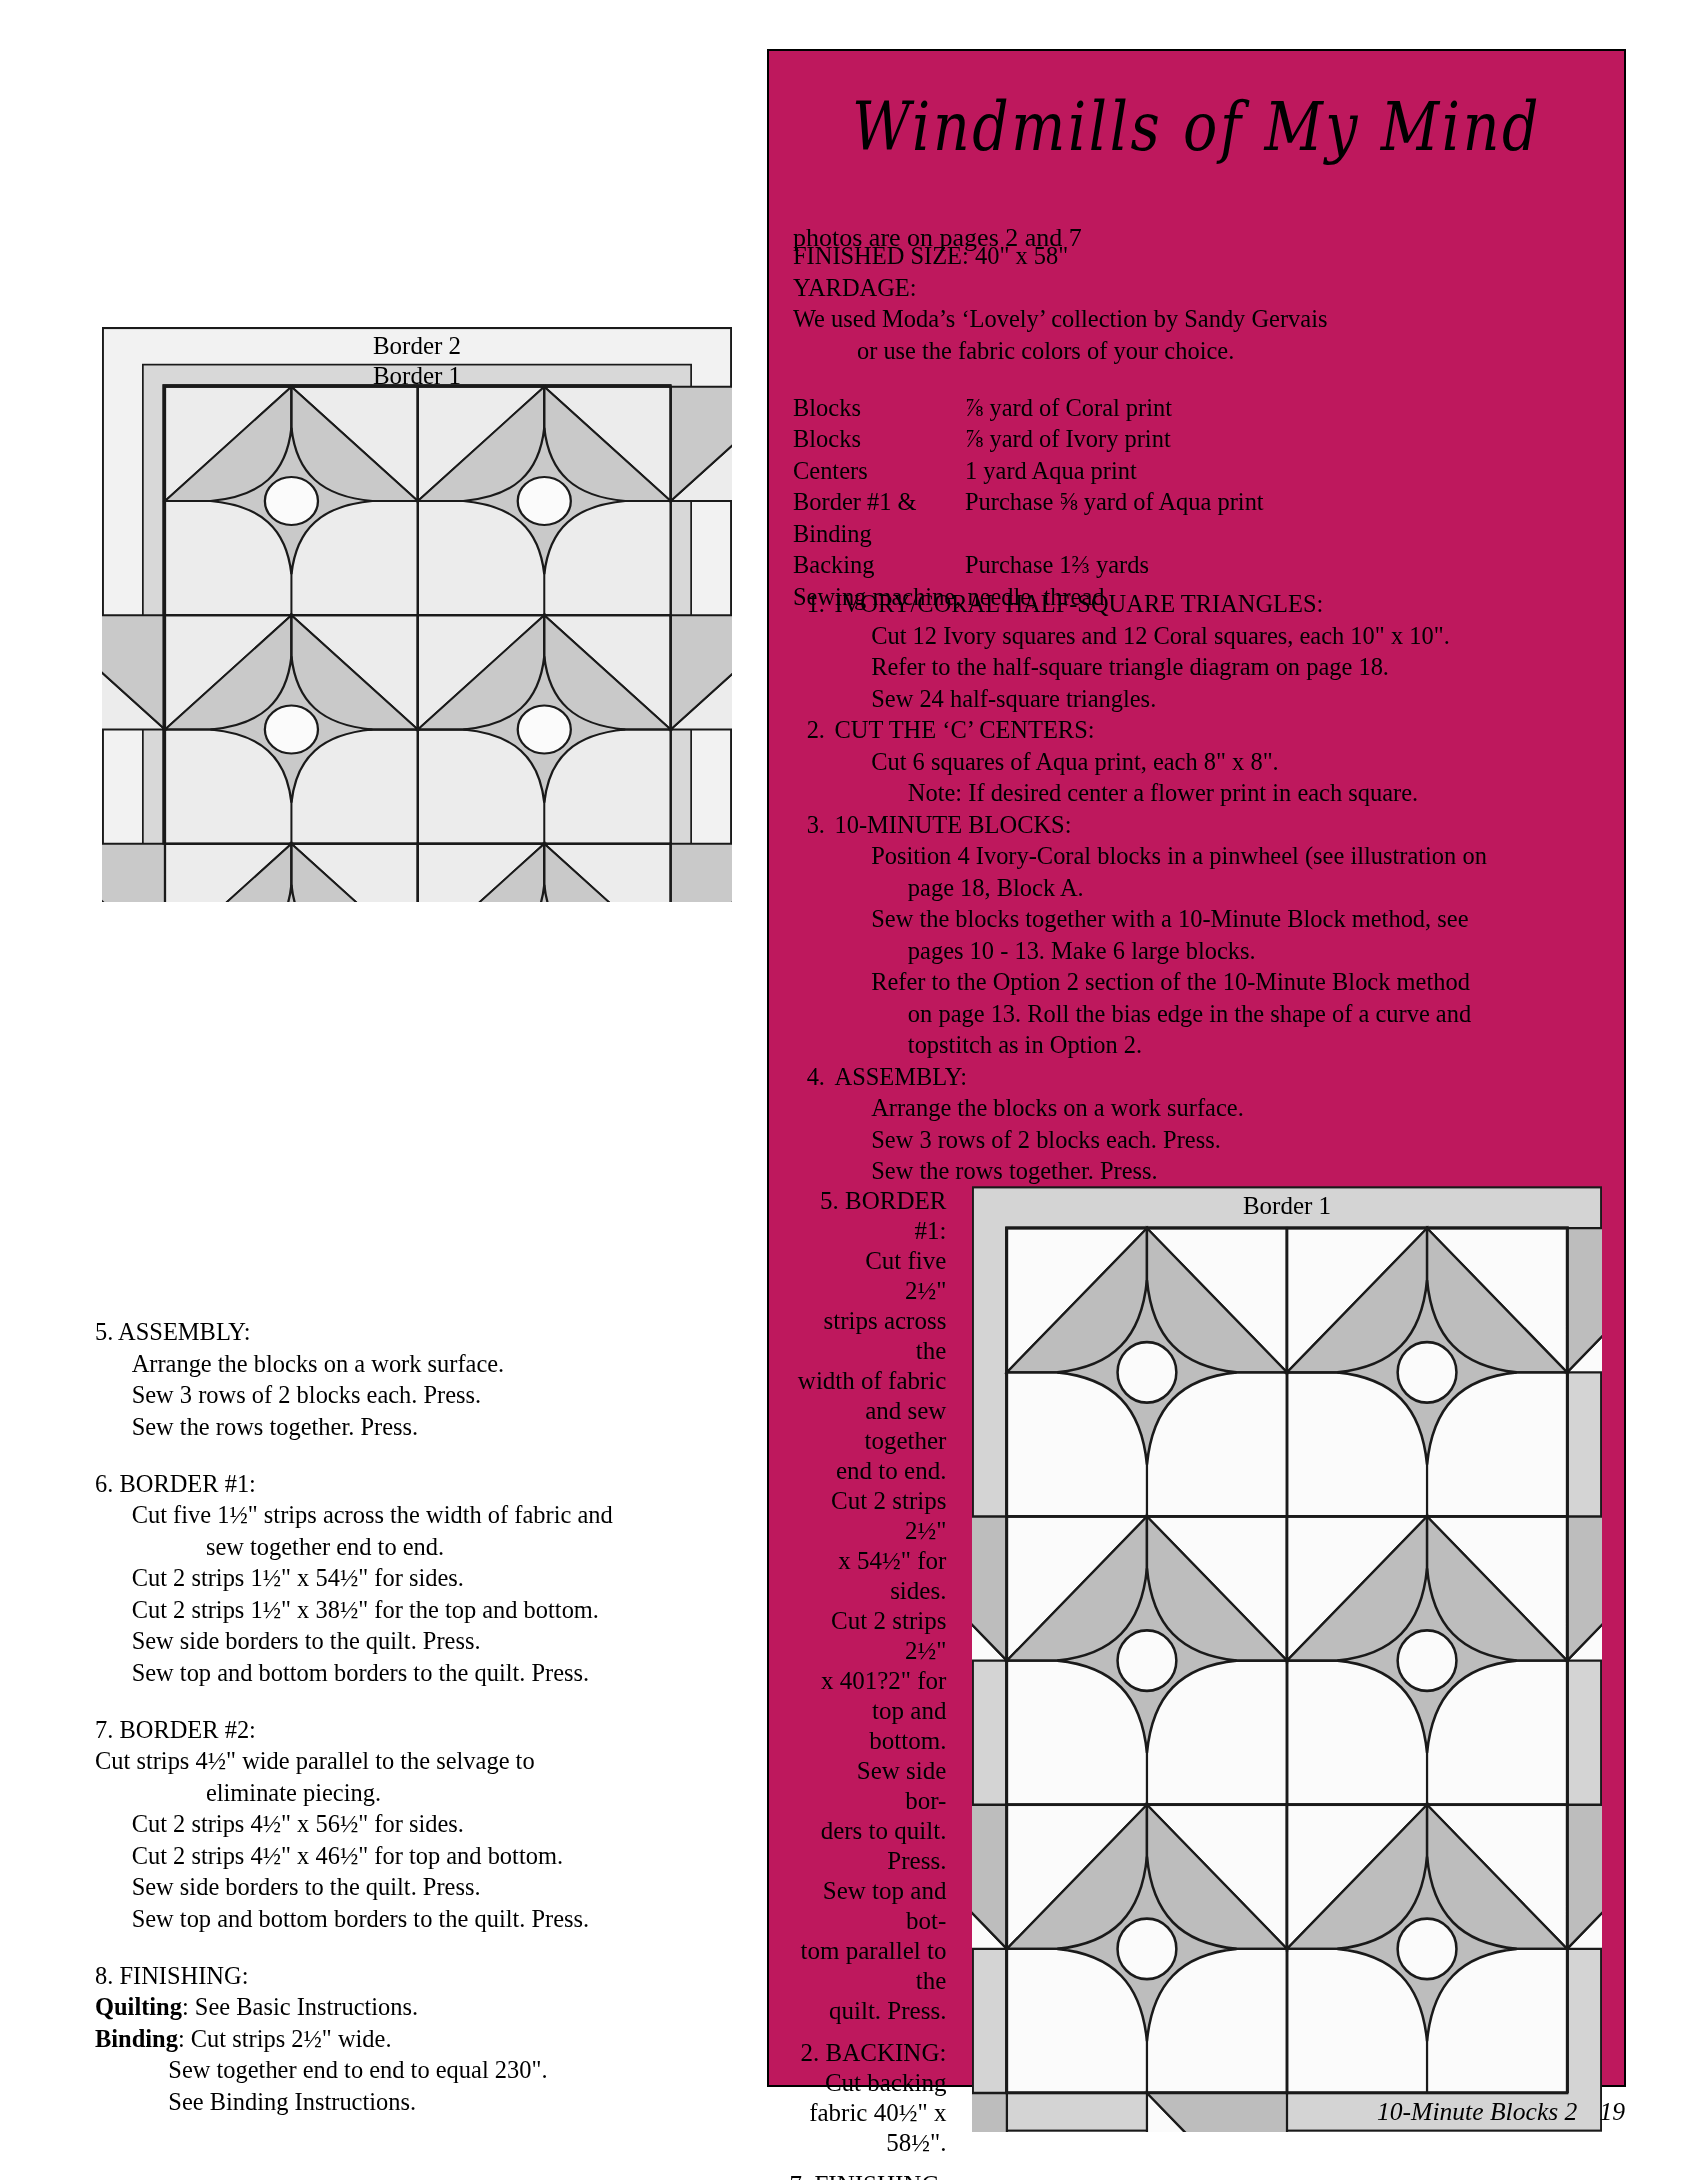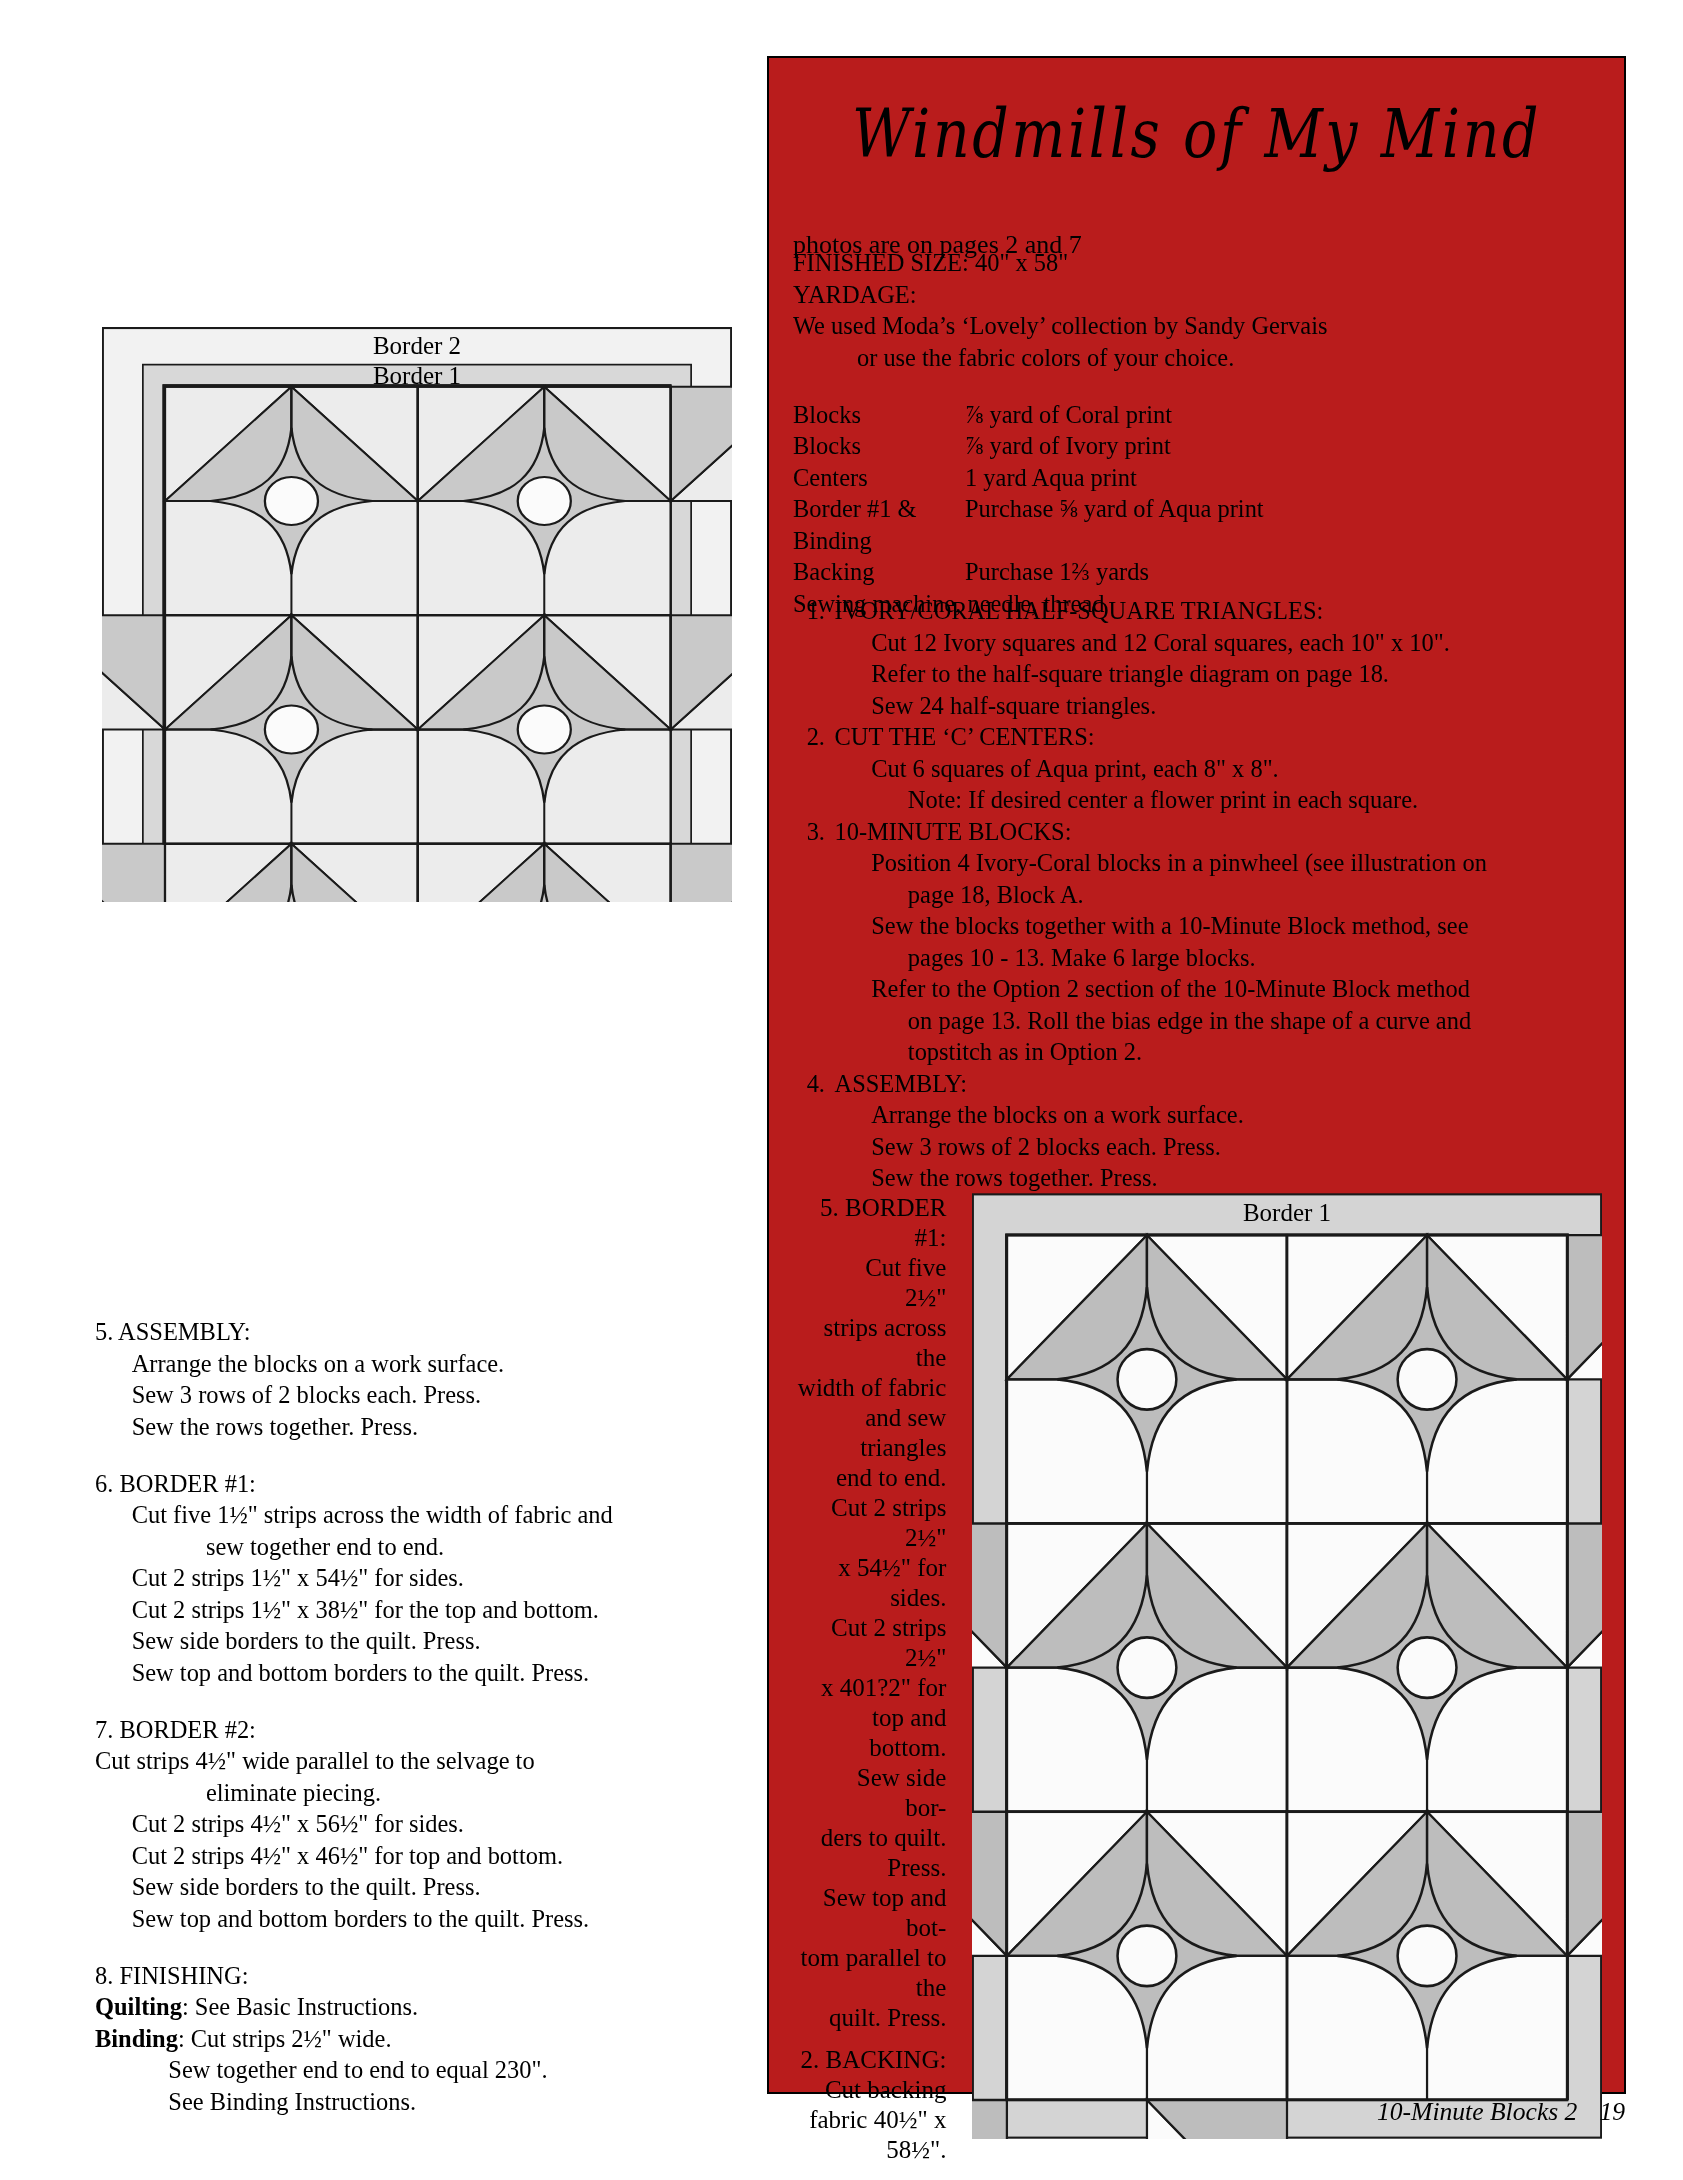--- a/index.html
+++ b/index.html
@@ -14,23 +14,23 @@
   
   #page { position:absolute; inset:0; }
 
   
   #left-col {
     position:absolute; left:95px; top:324px; width:656px;
   }
 
   
   #right-panel {
-    position:absolute; left:767px; top:56px;
+    position:absolute; left:767px; top:49px;
     width:859px; height:2038px;
-    border:2.6px solid #000; background:#b91c1c;
+    border:2.6px solid #000; background:#be185d;
     box-sizing:border-box;
   }
 
   
   .fancy-title {
     font-family:"DejaVu Serif", serif;
     font-style:italic;
     font-size:57px;
     letter-spacing:2.6px;
     text-align:center;
@@ -283,21 +283,21 @@
           <p class="para indent1">Sew the rows together. Press.</p>
         </span>
       </div>
     </div>
 
     <div id="narrow-col">
         <p style="margin-top: 0px;">5. BORDER #1:</p>
         <p class="ind">Cut five 2½"</p>
         <p>strips across the</p>
         <p>width of fabric</p>
-        <p>and sew triangles</p>
+        <p>and sew together</p>
         <p>end to end.</p>
         <p class="ind">Cut 2 strips 2½"</p>
         <p>x 54½" for sides.</p>
         <p class="ind">Cut 2 strips 2½"</p>
         <p>x 401?2" for top and</p>
         <p>bottom.</p>
         <p class="ind">Sew side bor-</p>
         <p>ders to quilt. Press.</p>
         <p class="ind">Sew top and bot-</p>
         <p>tom parallel to the</p>

